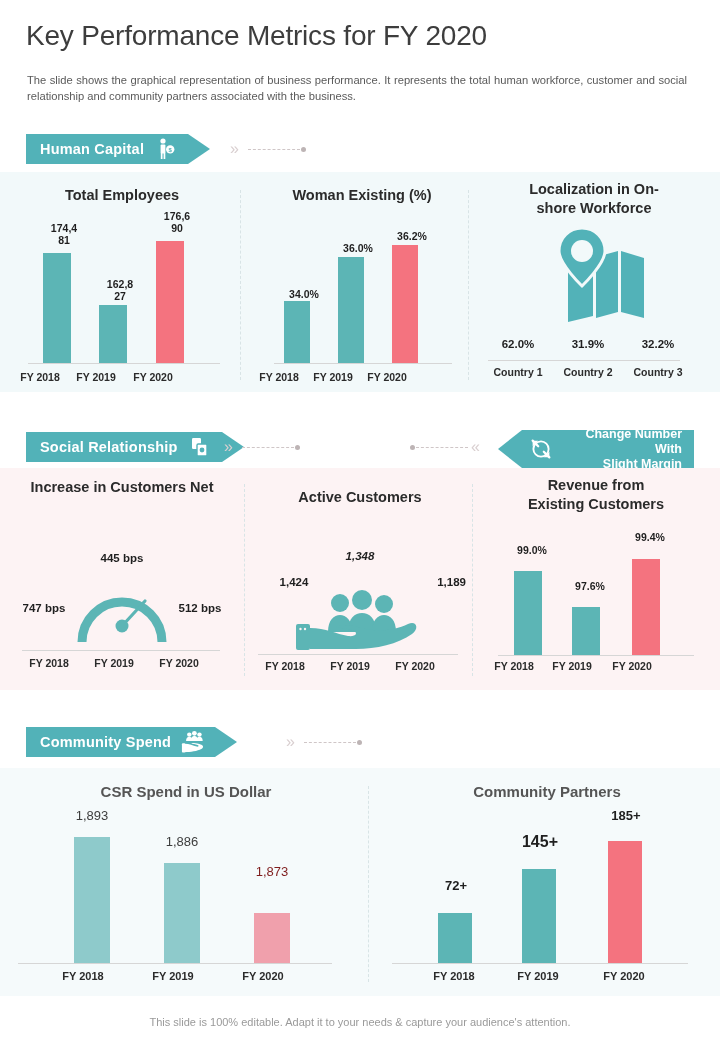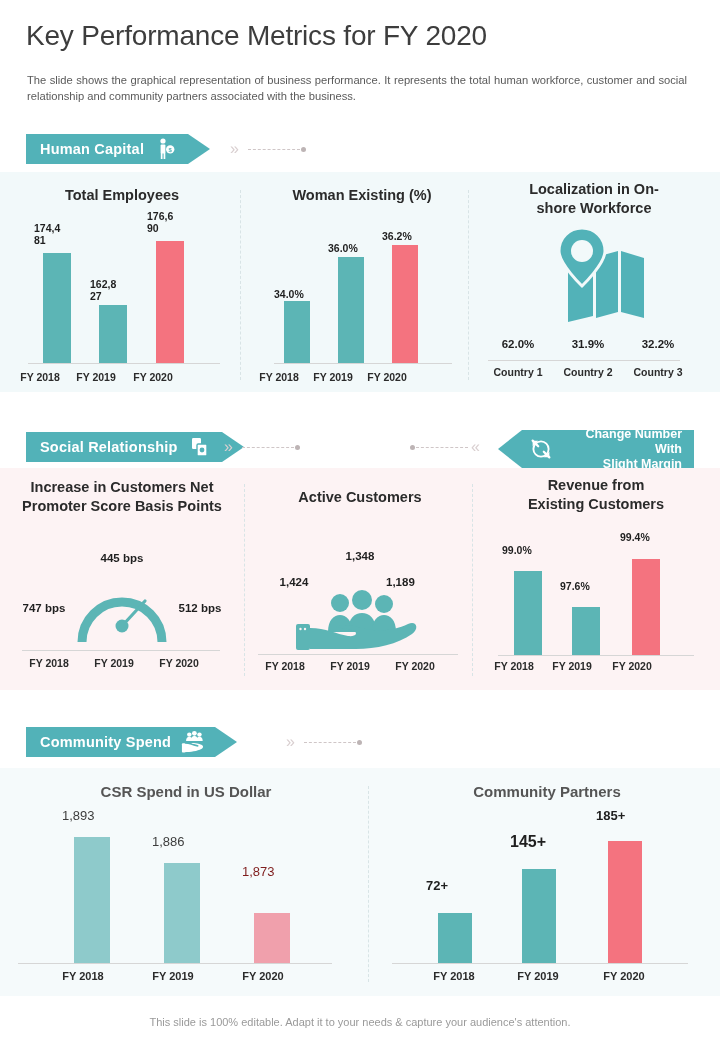--- a/index.html
+++ b/index.html
@@ -93,21 +93,21 @@
   }
 
   
   .chart { position: absolute; }
   .baseline {
     position: absolute; left: 0; width: 100%; height: 1px;
     background: #d6d6d6;
   }
   .bar { position: absolute; bottom: 1px; }
   .bar-val {
-    position: absolute; width: 60px; text-align: left;
+    position: absolute; width: 60px; text-align: center;
     font-size: 10.5px; font-weight: 700; color: #1f1f1f; line-height: 12px;
   }
   .axis-lbl {
     position: absolute; width: 70px; text-align: center;
     font-size: 10.5px; font-weight: 700; color: #2b2b2b;
   }
 
   
   .footer {
     position: absolute; left: 0; top: 1016px; width: 720px;
@@ -238,40 +238,39 @@
       <span>Slight Margin</span>
     </div>
   </div>
 
   <div class="section sec-sr" style="top:468px; height:222px;">
     <div class="vdiv" style="left:244px; top:16px; height:192px;"></div>
     <div class="vdiv" style="left:472px; top:16px; height:192px;"></div>
 
     <div class="panel" style="left:4px; top:10px; width:236px; height:205px;">
       <div class="panel-title" style="top:0;">Increase in Customers Net</div>
-      <div class="panel-title" style="top:19px;">Promoter Score Basis Points</div>
       <div class="side-val" style="left:0px; top:124px; width:80px; text-align:center;">747 bps</div>
       <div class="side-val" style="left:78px; top:74px; width:80px; text-align:center;">445 bps</div>
       <div class="side-val" style="left:156px; top:124px; width:80px; text-align:center;">512 bps</div>
       <svg style="position:absolute; left:68px; top:92px; width:100px; height:78px;" viewBox="0 0 100 78">
         <path d="M10 72 A40 40 0 1 1 90 72" fill="none" stroke="#5cb5b5" stroke-width="9"></path>
         <line x1="50" y1="56" x2="73" y2="31" stroke="#5cb5b5" stroke-width="3.2" stroke-linecap="round"></line>
         <circle cx="50" cy="56" r="6.5" fill="#5cb5b5"></circle>
       </svg>
       <div class="baseline" style="top:172px; left:18px; width:198px;"></div>
       <div class="axis-lbl" style="left:10px; top:179px;">FY 2018</div>
       <div class="axis-lbl" style="left:75px; top:179px;">FY 2019</div>
       <div class="axis-lbl" style="left:140px; top:179px;">FY 2020</div>
     </div>
 
     <div class="panel" style="left:252px; top:10px; width:216px; height:205px;">
       <div class="panel-title" style="top:10px;">Active Customers</div>
-      <div class="side-val" style="left:68px; top:72px; width:80px; text-align:center;">1,348</div>
+      <div class="side-val" style="left:68px; top:72px; width:80px; text-align:center;font-style:italic;">1,348</div>
       <div class="side-val" style="left:2px; top:98px; width:80px; text-align:center;">1,424</div>
-      <div class="side-val" style="left:134px; top:98px; width:80px; text-align:left;">1,189</div>
+      <div class="side-val" style="left:134px; top:98px; width:80px; text-align:right;">1,189</div>
       <svg style="position:absolute; left:40px; top:112px; width:140px; height:62px;" viewBox="0 0 140 62">
         <circle cx="48" cy="13" r="9" fill="#5cb5b5"></circle>
         <circle cx="70" cy="10" r="10" fill="#5cb5b5"></circle>
         <circle cx="92" cy="14" r="9" fill="#5cb5b5"></circle>
         <path d="M36 42 C36 30 42 25 48 25 C54 25 60 30 60 42 Z" fill="#5cb5b5"></path>
         <path d="M56 42 C56 28 63 23 70 23 C77 23 84 28 84 42 Z" fill="#5cb5b5"></path>
         <path d="M80 42 C80 30 86 25 92 25 C98 25 104 30 104 42 Z" fill="#5cb5b5"></path>
         <path d="M18 38 C34 38 44 44 56 46 C64 47 66 43 62 41 C56 38 46 38 44 37 C50 33 62 36 74 39 C88 42 104 40 116 34 C124 30 128 38 120 44 C106 54 84 59 64 59 L18 59 Z" fill="#5cb5b5"></path>
         <rect x="4" y="34" width="14" height="26" rx="2" fill="#5cb5b5"></rect>
         <circle cx="8.5" cy="39" r="1.2" fill="#fdf3f4"></circle>

